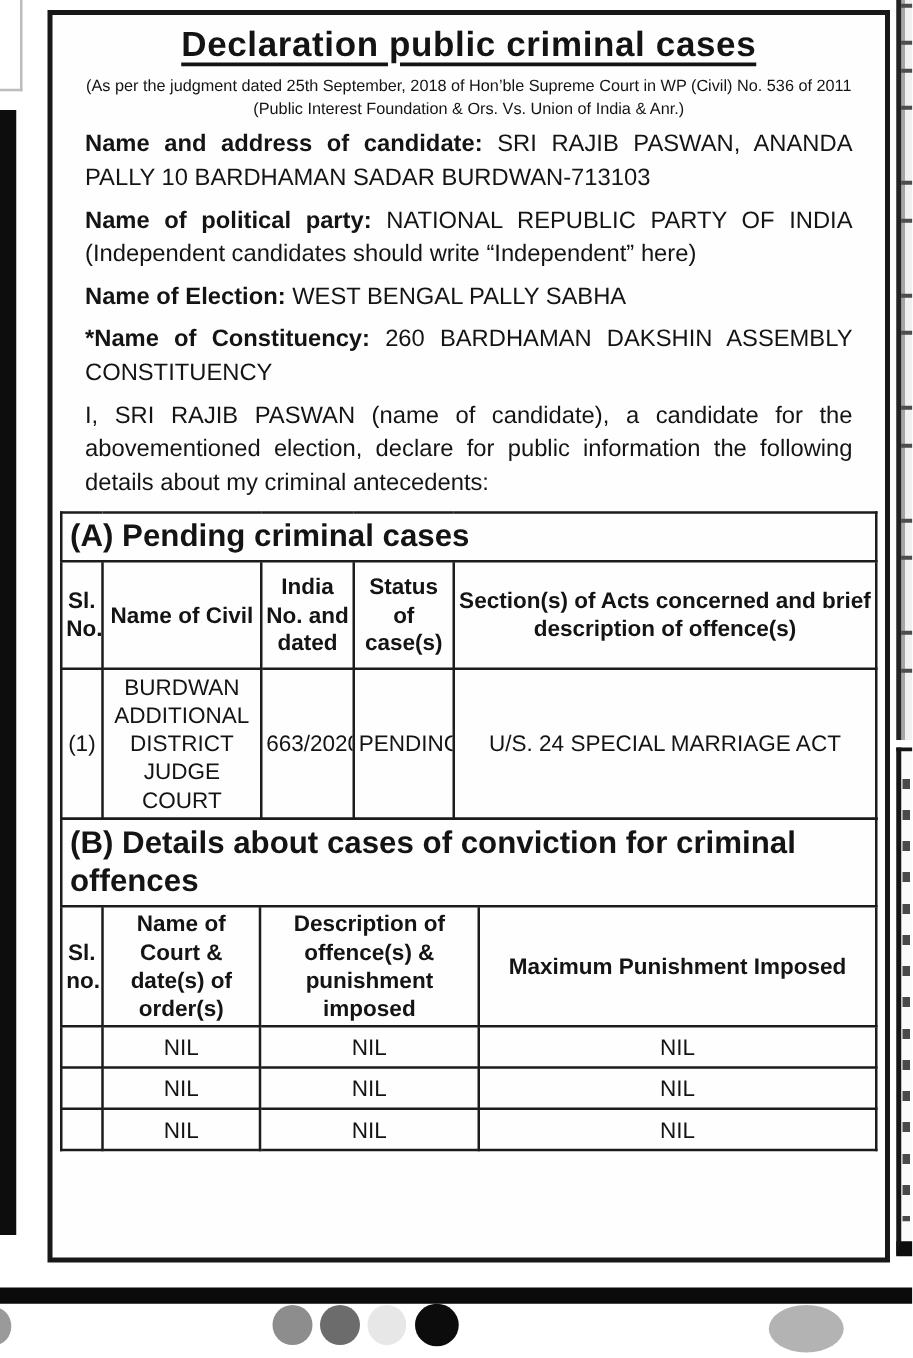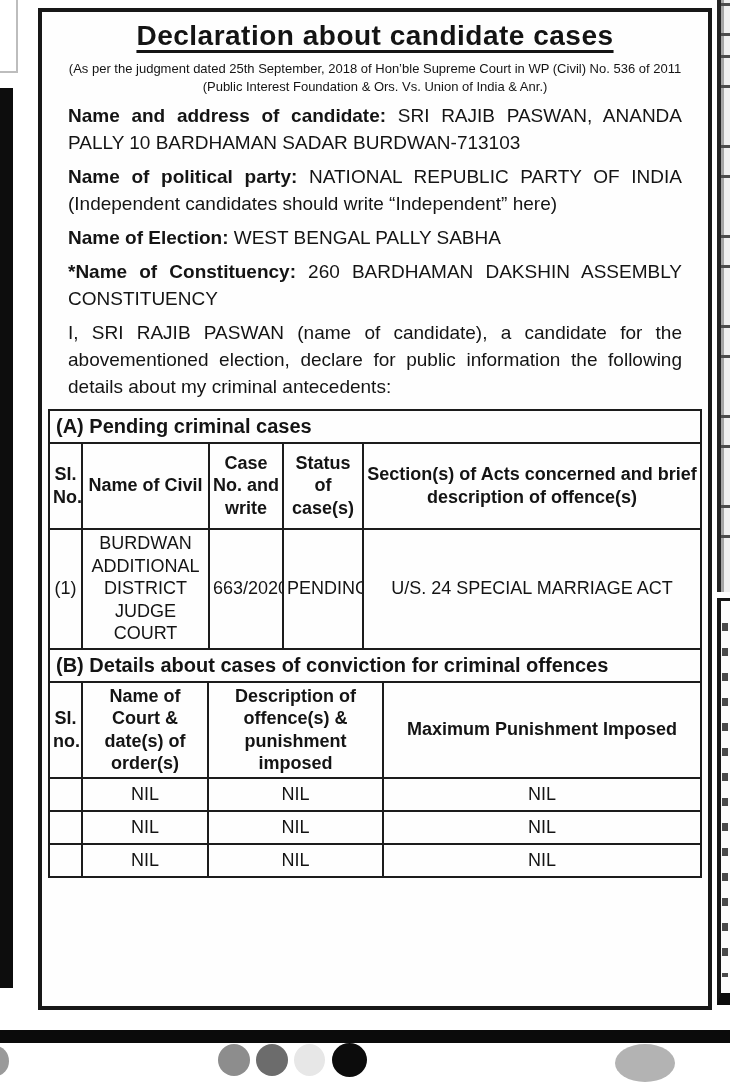--- a/index.html
+++ b/index.html
@@ -21,21 +21,21 @@
     text-decoration:underline; text-decoration-thickness:3px; text-underline-offset:5px;
     margin:4px 0 8px 0; }
   .subtitle { font-size:13px; text-align:center; line-height:1.38; padding:0 4px; margin-bottom:4px; }
   .field, .declaration { font-size:19px; line-height:1.42; text-align:justify; padding:0 4px; margin:7px 16px; }
   .field b { font-weight:bold; }
 
   
   table { border-collapse:collapse; width:100%; table-layout:fixed; }
   th, td { border:2px solid #1c1c1c; text-align:center; vertical-align:middle;
     font-size:18px; line-height:1.25; padding:2px 3px; overflow:hidden; }
-  .section-row td { text-align:left; font-weight:bold; font-size:20px; padding:3px 6px; }
+  .section-row td { text-align:left; font-weight:bold; font-size:25px; padding:3px 6px; }
   th { font-weight:bold; }
   .tbl-a { margin-top:8px; }
   .tbl-b { margin-top:-2px; }
   .hdr-a { height:86px; }
   .row-a { height:120px; }
   .hdr-b { height:96px; }
   .nil-row { height:33px; }
 
   
   .next-upper { position:absolute; left:717px; top:0; width:13px; height:592px;
@@ -62,21 +62,21 @@
 </style>
 </head>
 <body>
 
 <div class="screen">
 
   <div class="prev-corner"></div>
   <div class="left-bar"></div>
 
   <div class="doc">
-    <h1 class="doc-title">Declaration about candidate cases</h1>
+    <h1 class="doc-title">Declaration public criminal cases</h1>
     <p class="subtitle">(As per the judgment dated 25th September, 2018 of Hon’ble Supreme Court in WP (Civil) No. 536 of 2011 (Public Interest Foundation &amp; Ors. Vs. Union of India &amp; Anr.)</p>
 
     <p class="field">
       <b>Name and address of candidate:</b>
       <span>SRI RAJIB PASWAN, ANANDA PALLY 10 BARDHAMAN SADAR BURDWAN-713103</span>
     </p>
     <p class="field">
       <b>Name of political party:</b>
       <span>NATIONAL REPUBLIC PARTY OF INDIA (Independent candidates should write “Independent” here)</span>
     </p>
@@ -99,21 +99,21 @@
           <col style="width:80px">
           <col>
         </colgroup>
       <tbody>
         <tr class="section-row">
           <td colspan="5">(A) Pending criminal cases</td>
         </tr>
         <tr class="hdr-a">
           <th>Sl. No.</th>
           <th>Name of Civil</th>
-          <th>Case No. and write</th>
+          <th>India No. and dated</th>
           <th>Status of case(s)</th>
           <th>Section(s) of Acts concerned and brief description of offence(s)</th>
         </tr>
         <tr class="row-a">
           <td>(1)</td>
           <td>BURDWAN ADDITIONAL DISTRICT JUDGE COURT</td>
           <td>663/2020</td>
           <td>PENDING</td>
           <td>U/S. 24 SPECIAL MARRIAGE ACT</td>
         </tr>

